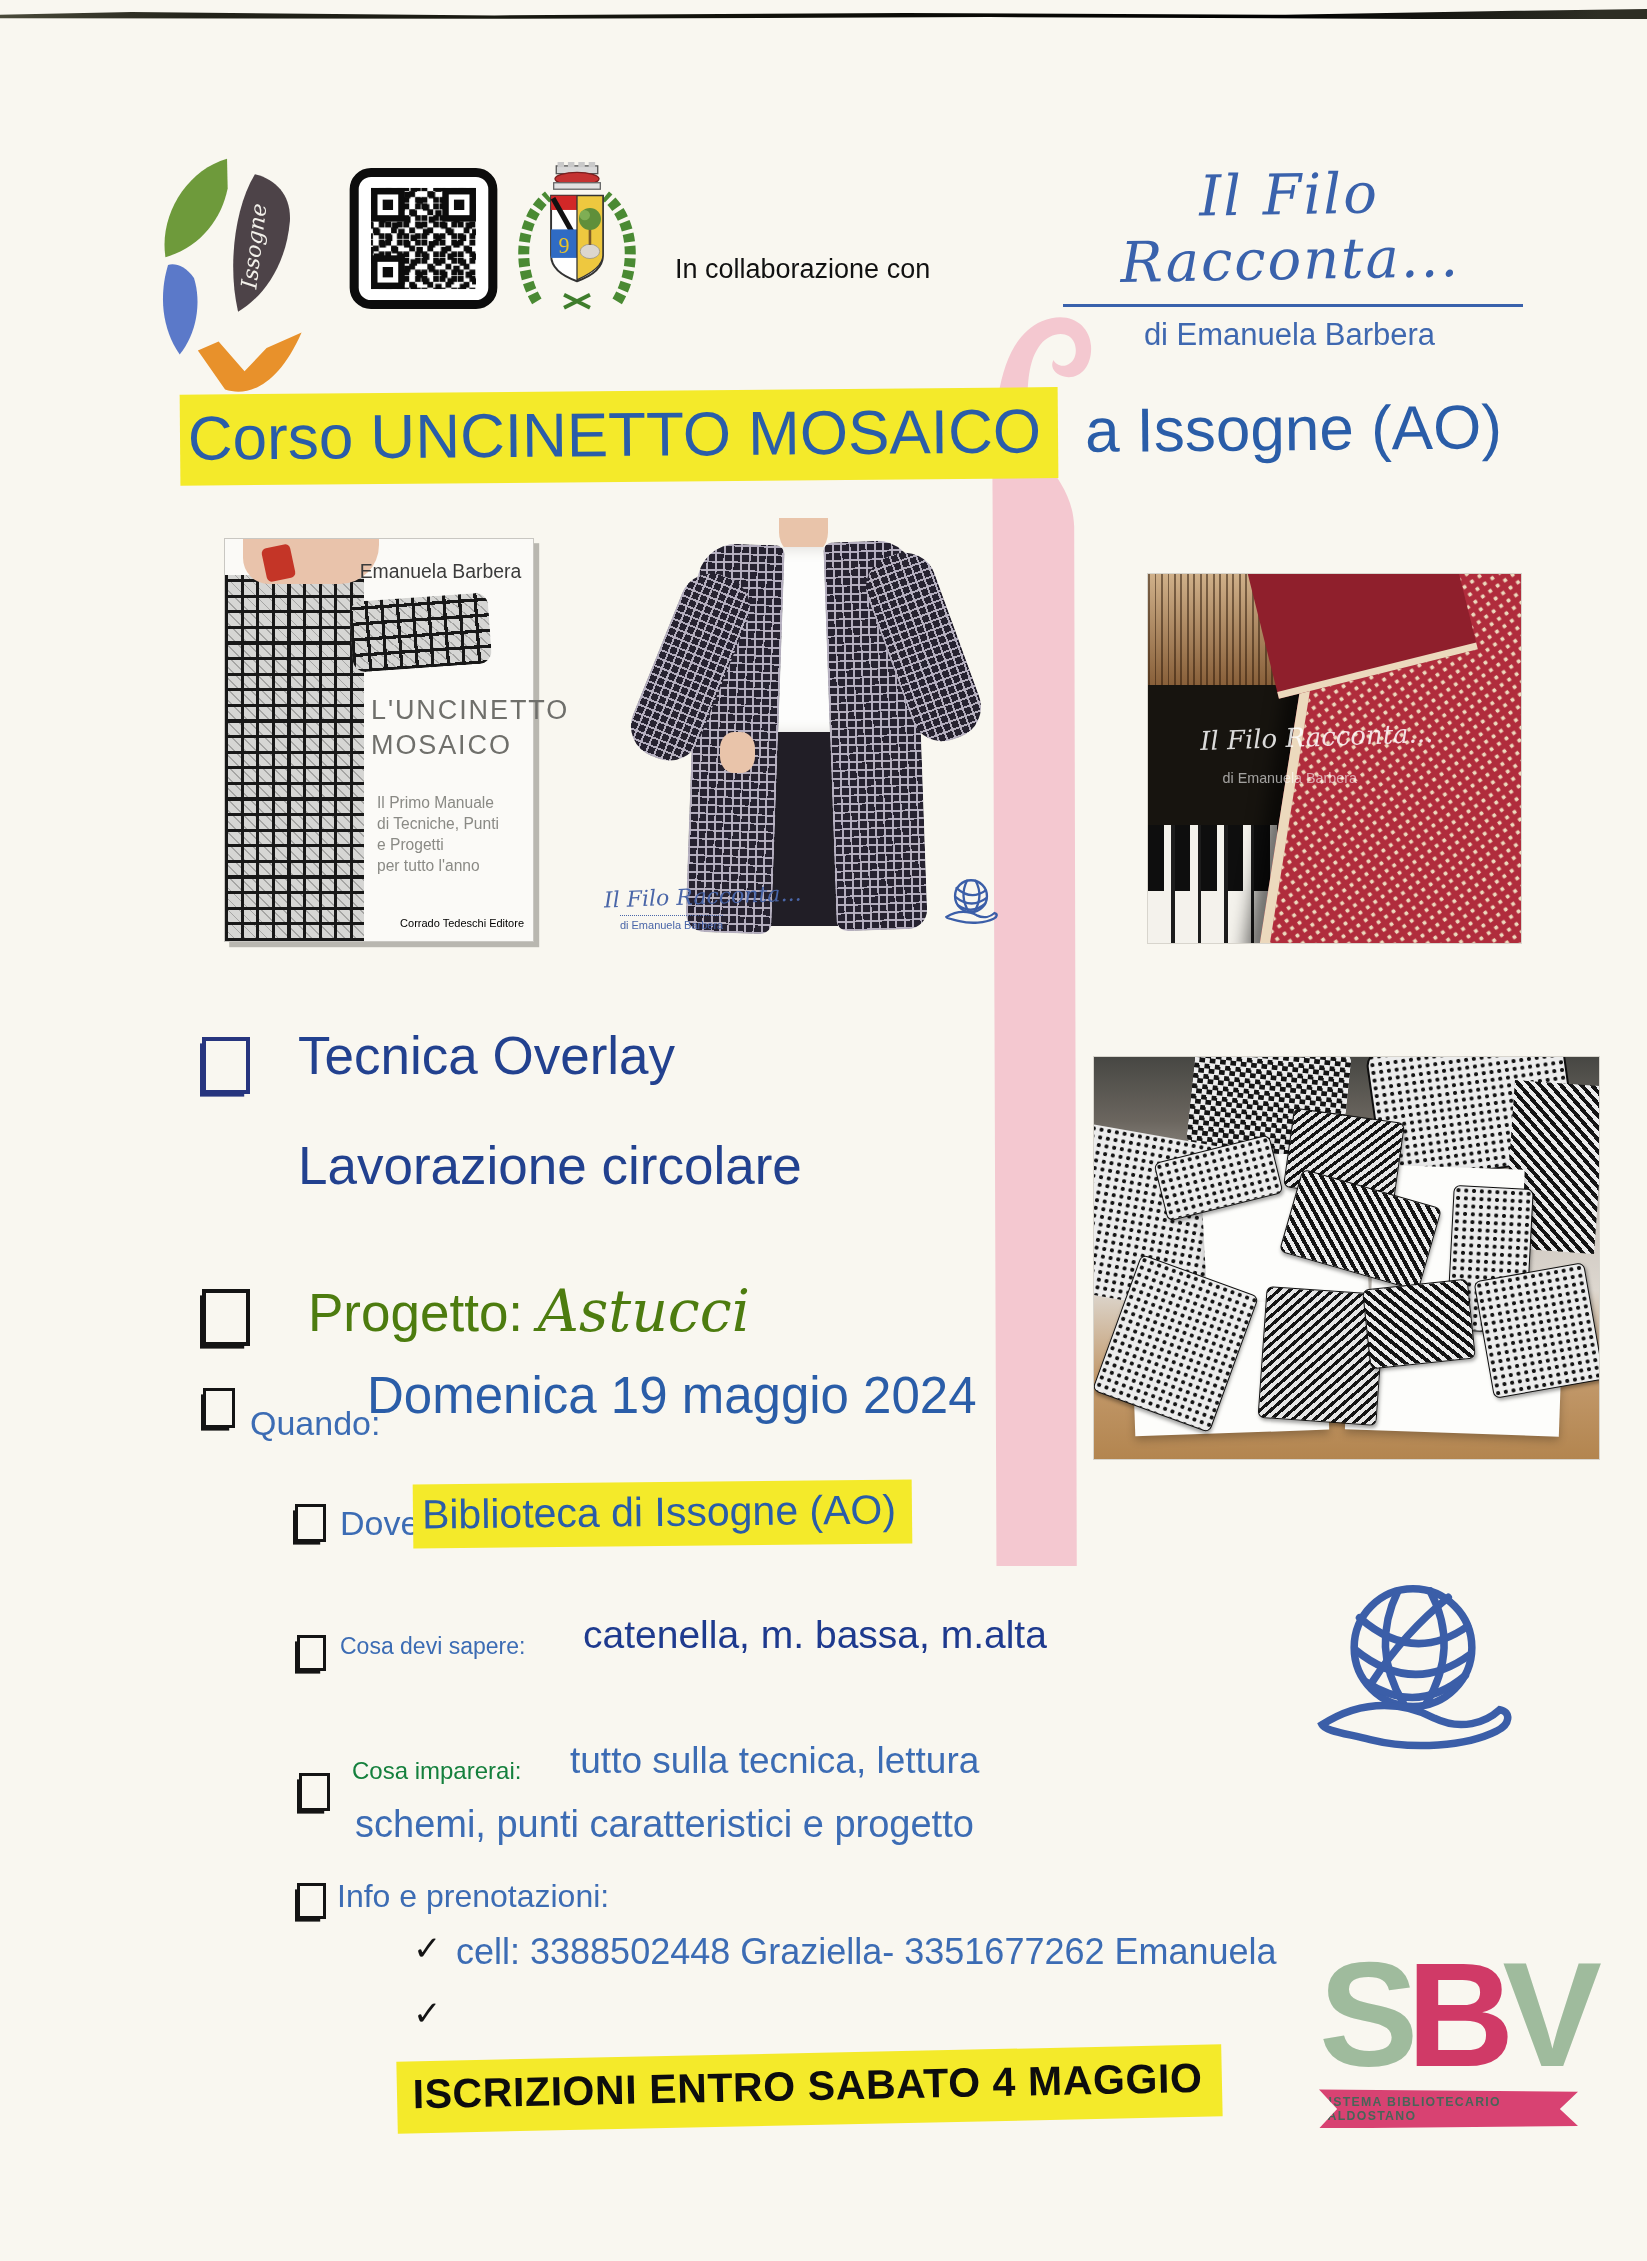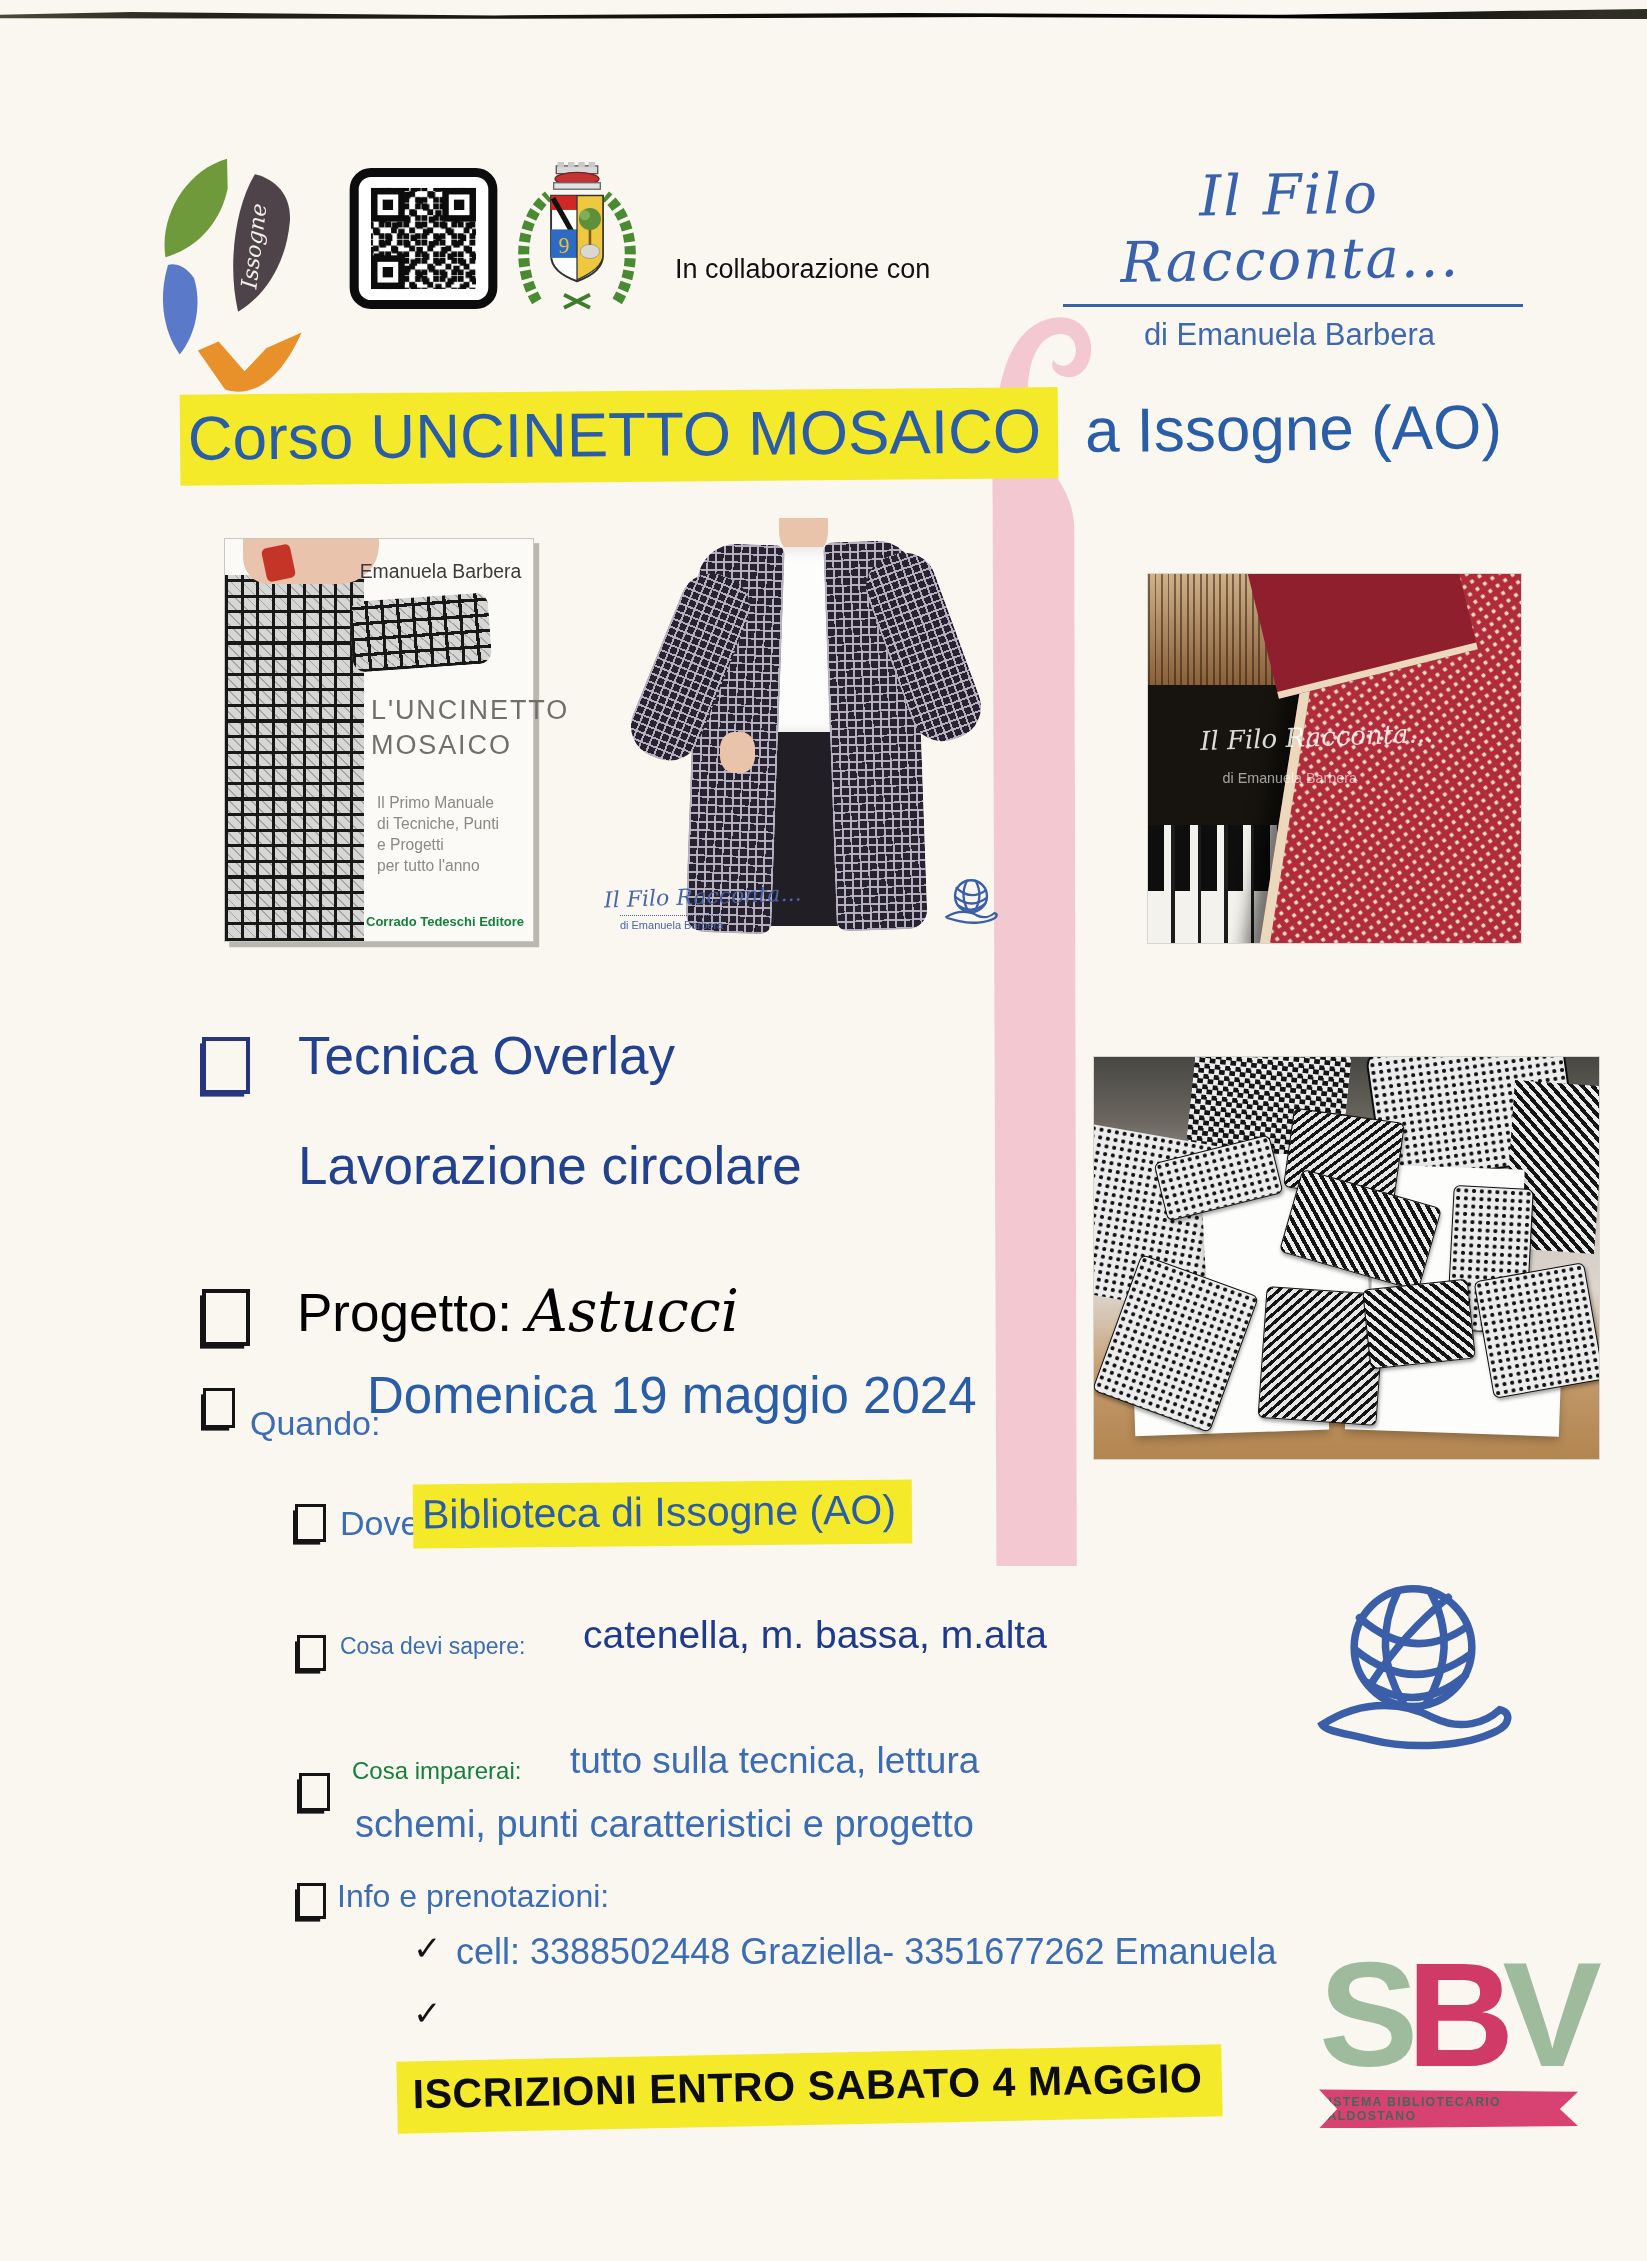--- a/index.html
+++ b/index.html
@@ -137,21 +137,21 @@
     <div class="abs" style="left:39px;top:6.5px;width:28.5px;height:34px;background:#c43527;border-radius:5.2px;transform:rotate(-12deg);"></div>
     <div class="abs" style="right:11.7px;top:21px;font-size:19.4px;color:#3b3b3b;">Emanuela Barbera</div>
     <div class="abs" style="left:146px;top:156px;color:#6f6f6b;font-size:27px;letter-spacing:1.9px;">L'UNCINETTO</div>
     <div class="abs" style="left:146px;top:191px;color:#6f6f6b;font-size:27px;letter-spacing:1.9px;">MOSAICO</div>
     <div class="abs" style="left:152px;top:253px;color:#8a8a85;font-size:15.6px;line-height:1.35;">
       <div>Il Primo Manuale</div>
       <div>di Tecniche, Punti</div>
       <div>e Progetti</div>
       <div>per tutto l'anno</div>
     </div>
-    <div class="abs" style="right:9px;bottom:11.7px;color:#15803d;font-size:13px;font-weight:700;">Corrado Tedeschi Editore</div>
+    <div class="abs" style="right:9px;bottom:11.7px;color:#000000;font-size:11px;font-weight:400;">Corrado Tedeschi Editore</div>
   </div>
 
   <div class="abs" style="left:616px;top:518px;width:376px;height:431px;">
     <div class="abs" style="left:163px;top:0;width:49px;height:39px;background:#e9c4aa;border-radius:0 0 26px 26px;"></div>
     <div class="abs" style="left:133px;top:28.5px;width:110px;height:188px;background:#fdfdfc;box-shadow:inset 0 0 15.6px #d8d6d2;border-radius:9px;"></div>
     <div class="abs" style="left:148px;top:214px;width:83px;height:194px;background:#211e26;"></div>
     <div class="abs coatpat" style="left:76px;top:26px;width:86px;height:389px;border-radius:39px 9px 11.7px 19.4px;transform:rotate(2deg);"></div>
     <div class="abs coatpat" style="left:214px;top:23px;width:91px;height:389px;border-radius:9px 39px 19.4px 11.7px;transform:rotate(-2deg);"></div>
     <div class="abs coatpat" style="left:39px;top:52px;width:71px;height:194px;border-radius:32px;transform:rotate(22deg);"></div>
     <div class="abs coatpat" style="left:272px;top:32px;width:71px;height:194px;border-radius:32px;transform:rotate(-20deg);"></div>
@@ -202,21 +202,21 @@
     <div class="abs pouch p-zig" style="left:272px;top:227px;width:104px;height:78px;transform:rotate(-6deg);"></div>
     <div class="abs pouch p-hound" style="left:389px;top:214px;width:110px;height:117px;transform:rotate(-10deg);"></div>
   </div>
 
   <div>
     <span class="abs cb navy" style="left:202px;top:1037px;width:40px;height:49px;"></span>
     <div class="abs" style="left:298px;top:1025px;font-size:53px;color:#22418f;">Tecnica Overlay</div>
     <div class="abs" style="left:298px;top:1135px;font-size:53px;color:#22418f;">Lavorazione circolare</div>
 
     <span class="abs cb" style="left:202px;top:1289px;width:40px;height:49px;"></span>
-    <div class="abs" style="left:297px;top:1278px;font-size:53px;color:#000000;white-space:nowrap;">
+    <div class="abs" style="left:308px;top:1278px;font-size:53px;color:#4d7c0f;white-space:nowrap;">
       <span>Progetto:</span>
       <span class="script" style="font-size:57px;">Astucci</span>
     </div>
 
     <span class="abs cb" style="left:203px;top:1388px;width:26px;height:34px;border-width:3.9px;"></span>
     <div class="abs" style="left:250px;top:1388px;font-size:34px;color:#3c6cb4;margin-top:16px;">Quando:</div>
     <div class="abs" style="left:367px;top:1366px;font-size:51px;color:#2a5da8;white-space:nowrap;">Domenica 19 maggio 2024</div>
 
     <span class="abs cb" style="left:295px;top:1504px;width:24.6px;height:32px;border-width:3.9px;"></span>
     <div class="abs" style="left:340px;top:1504px;font-size:34px;color:#3c6cb4;">Dove:</div>

